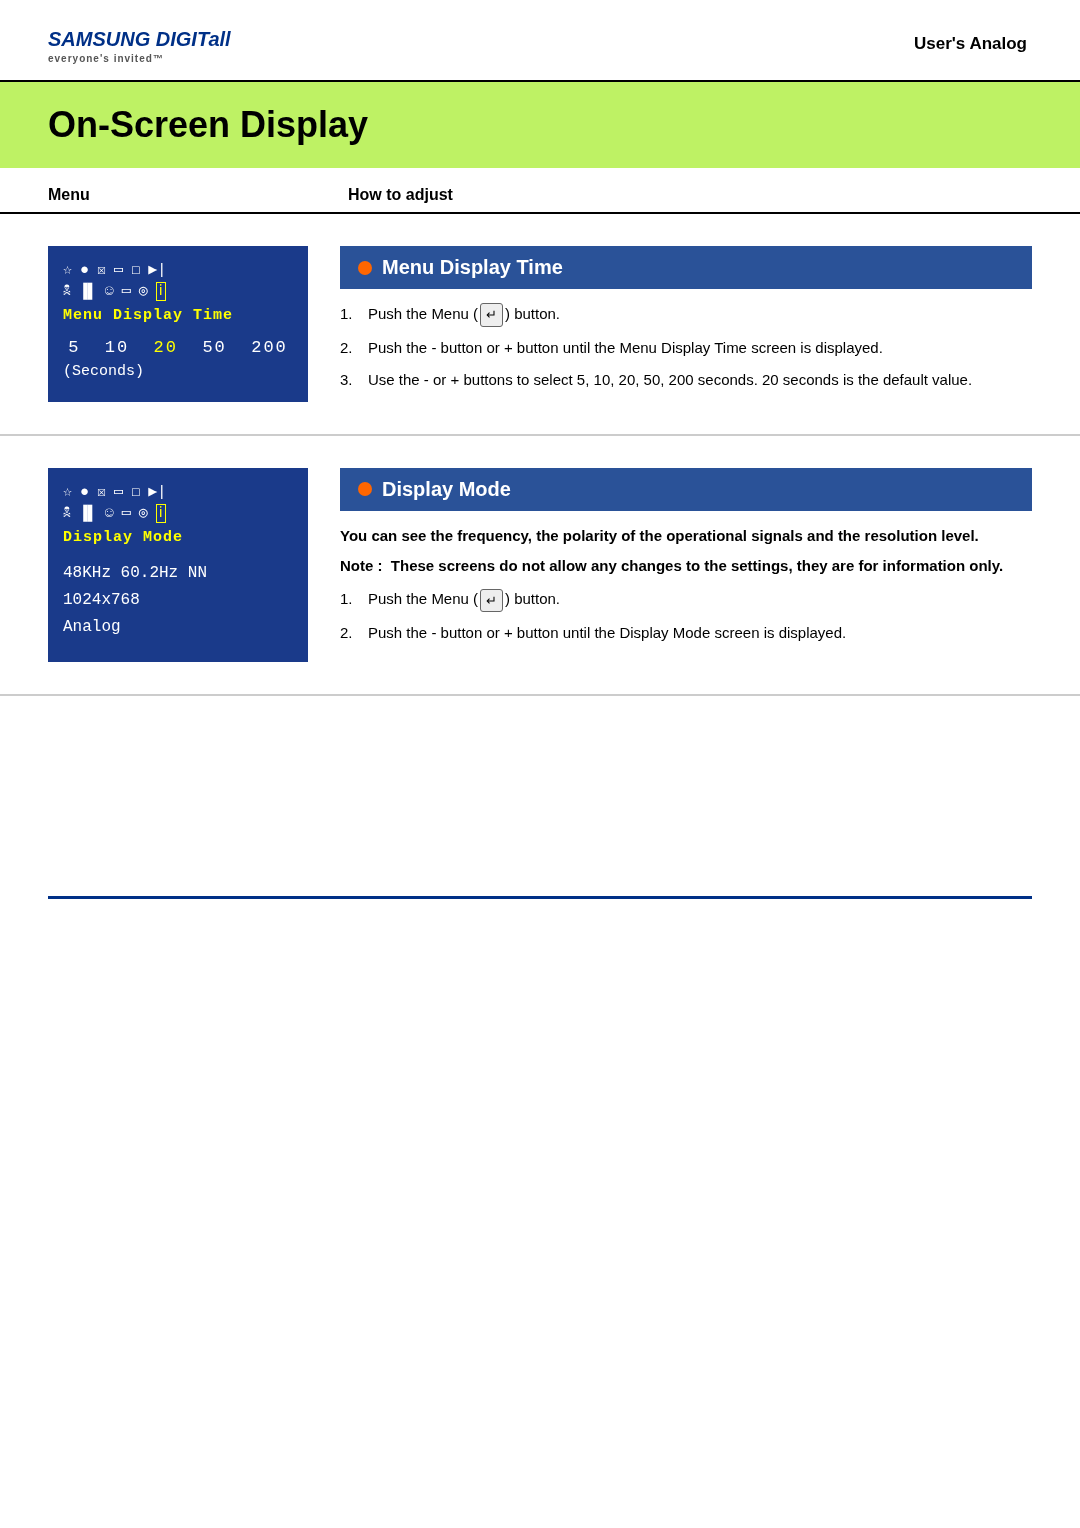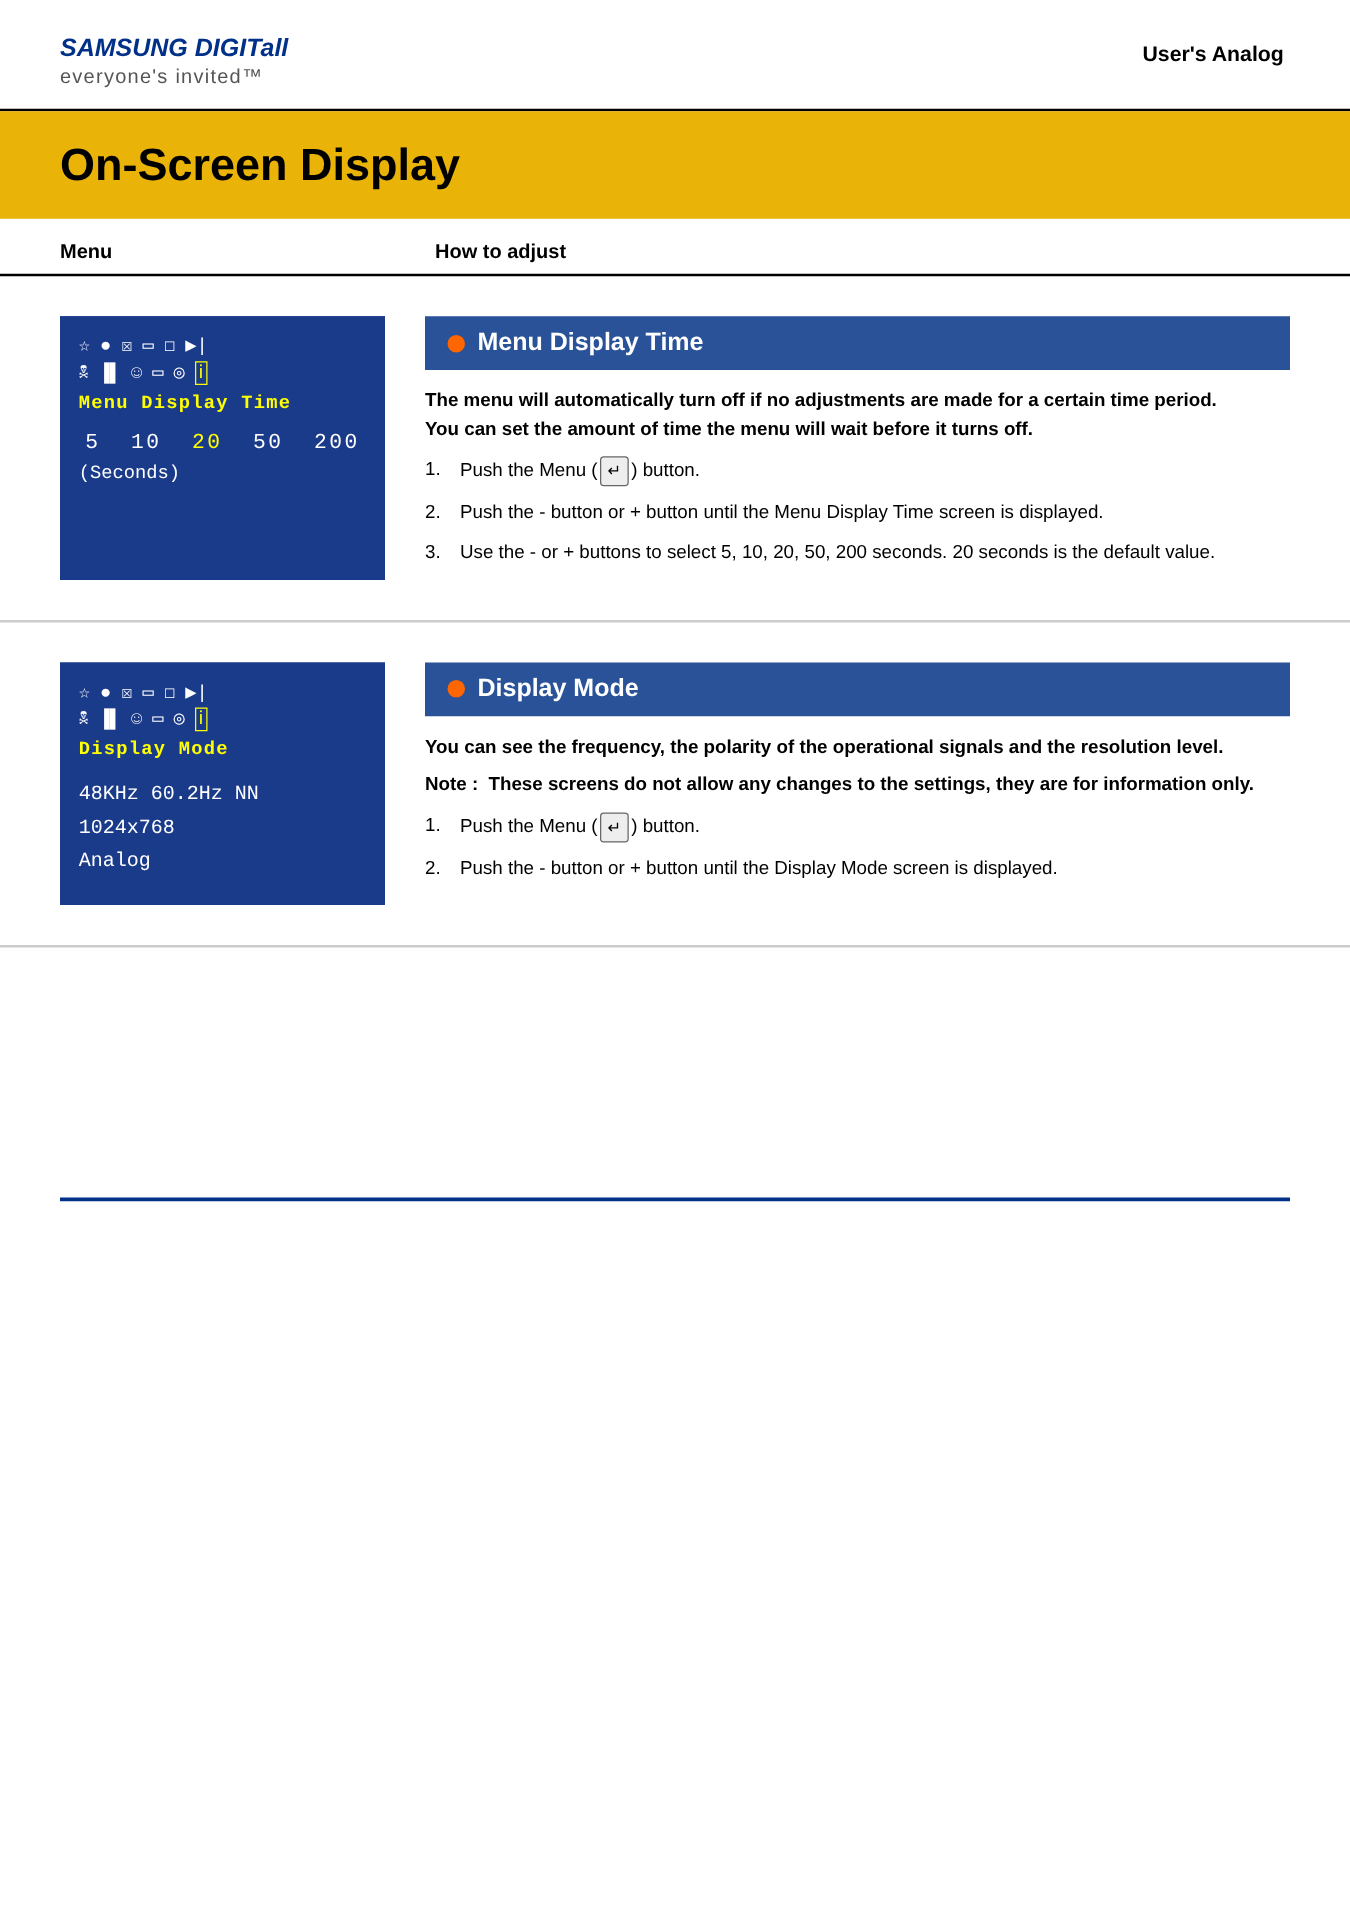--- a/index.html
+++ b/index.html
@@ -21,35 +21,36 @@
       padding: 28px 53px 16px 48px;
       border-bottom: 2px solid #000;
     }
 
     .logo-area {
       display: flex;
       flex-direction: column;
     }
 
     .logo-tagline {
-      font-size: 16px;
+      font-size: 10px;
       color: #555;
       letter-spacing: 1px;
       margin-top: 2px;
+      font-weight: bold;
     }
 
     .header-manual {
       font-size: 17px;
       font-weight: bold;
       padding-top: 6px;
     }
 
     
     .page-title-bar {
-      background: #eab308;
+      background: #bef264;
       padding: 22px 48px;
       margin-bottom: 0;
     }
 
     .page-title {
       font-size: 36px;
       font-weight: bold;
       color: #000;
     }
 
@@ -294,24 +295,20 @@
       5&nbsp;&nbsp;10&nbsp;&nbsp;<span class="active">20</span>&nbsp;&nbsp;50&nbsp;&nbsp;200
     </div>
     <div class="osd-unit">(Seconds)</div>
   </div>
 
   <div class="section-content">
     <div class="section-title-bar">
       <div class="section-title-dot"></div>
       <span>Menu Display Time</span>
     </div>
-    <div class="section-desc">
-      The menu will automatically turn off if no adjustments are made for a certain time period.<br>
-      You can set the amount of time the menu will wait before it turns off.
-    </div>
 
     <ol class="instructions">
       <li>
         <span class="num">1.</span>
         Push the Menu (<span class="menu-btn">↵</span>) button.
       </li>
       <li>
         <span class="num">2.</span>
         Push the - button or + button until the Menu Display Time screen is displayed.
       </li>

